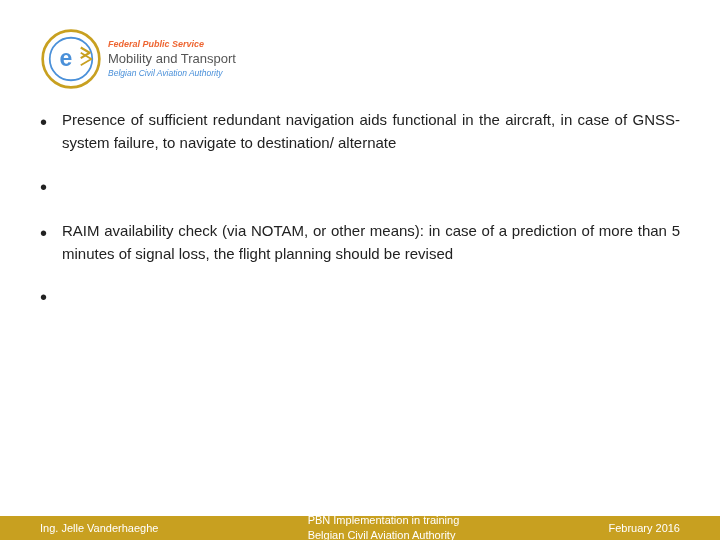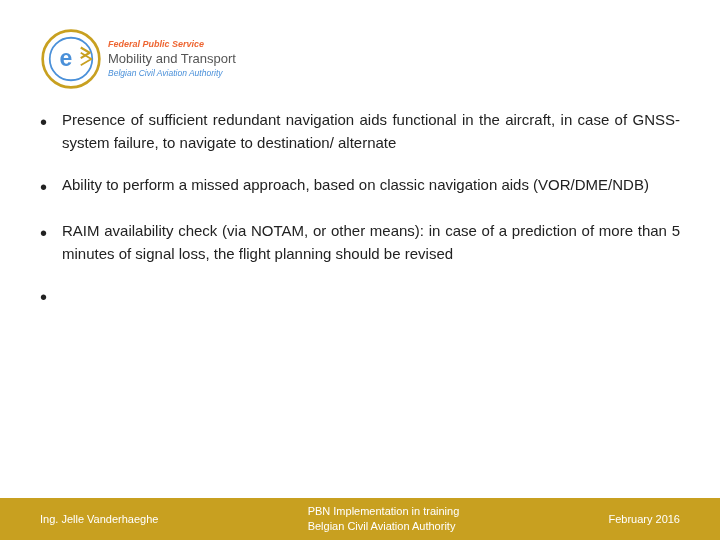--- a/index.html
+++ b/index.html
@@ -77,21 +77,21 @@
       flex: 1;
       text-align: justify;
     }
 
     .footer {
       position: absolute;
       bottom: 0;
       left: 0;
       right: 0;
       background: #c8a020;
-      height: 42px;
+      height: 24px;
       display: flex;
       align-items: center;
       justify-content: space-between;
       padding: 0 40px;
     }
 
     .footer-left {
       font-size: 11px;
       color: #fff;
     }
@@ -142,21 +142,20 @@
   </div>
 
 
   <ul class="bullet-list">
   <li class="bullet-item">
         <span class="bullet-dot">•</span>
         <span class="bullet-text">Presence of sufficient redundant navigation aids functional in the aircraft, in case of GNSS-system failure, to navigate to destination/ alternate</span>
       </li>
       <li class="bullet-item">
         <span class="bullet-dot">•</span>
-        <span class="bullet-text">Ability to perform a missed approach, based on classic navigation aids (VOR/DME/NDB)</span>
       </li>
       <li class="bullet-item">
         <span class="bullet-dot">•</span>
         <span class="bullet-text">RAIM availability check (via NOTAM, or other means): in case of a prediction of more than 5 minutes of signal loss, the flight planning should be revised</span>
       </li>
       <li class="bullet-item">
         <span class="bullet-dot">•</span>
       </li>
     </ul>
 </div>

